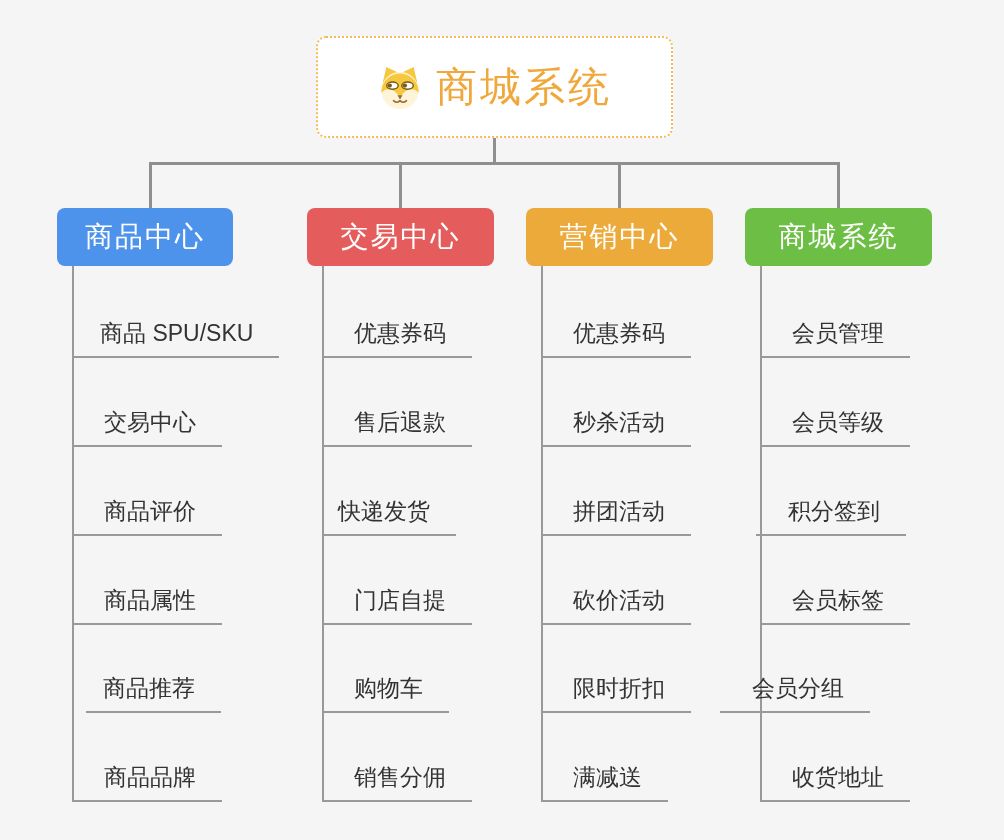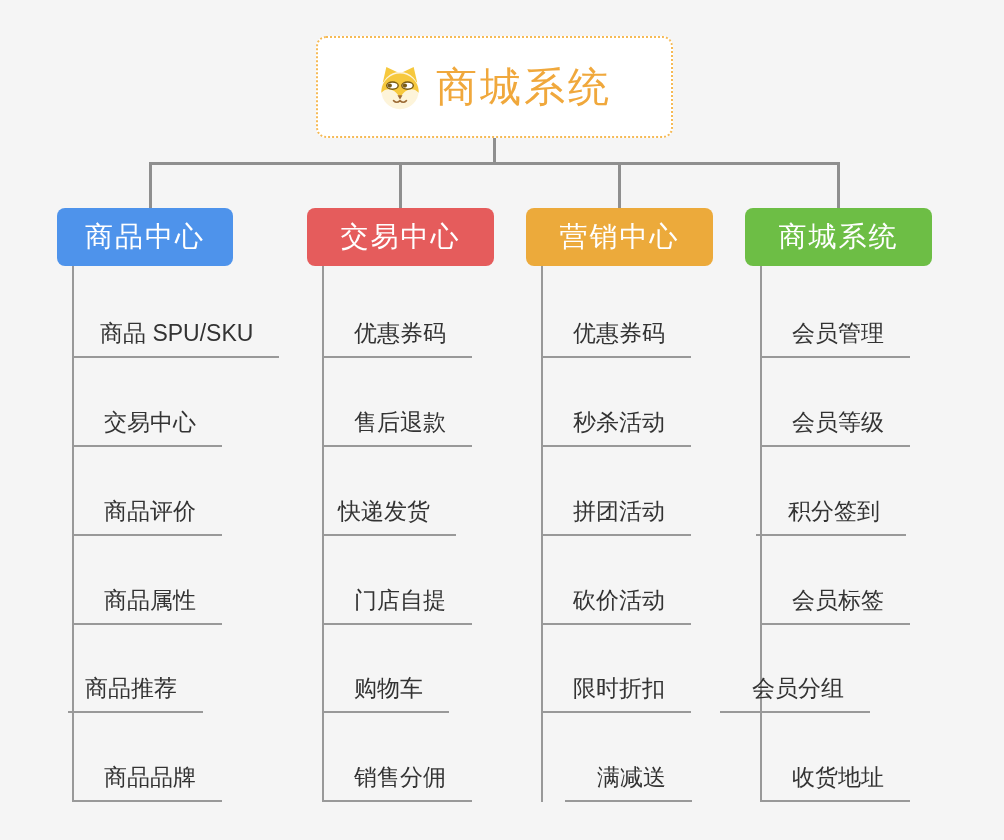--- a/index.html
+++ b/index.html
@@ -94,38 +94,38 @@
     <span class="root-title" id="root-title" style="color: rgb(240, 168, 60);">商城系统</span>
   </div>
 
   <div id="branches">
       <div class="branch-box" style="left: 57px; top: 208px; width: 176px; height: 58px; background: rgb(78, 147, 235);">商品中心</div>
       <div class="spine" style="left: 72px; top: 266px; height: 536px;"></div>
       <div class="leaf" style="left: 72px; top: 318px; padding-left: 28px;">商品 SPU/SKU</div>
       <div class="leaf" style="left: 72px; top: 407px;">交易中心</div>
       <div class="leaf" style="left: 72px; top: 496px;">商品评价</div>
       <div class="leaf" style="left: 72px; top: 585px;">商品属性</div>
-      <div class="leaf" style="left: 68px; top: 673px; padding-left: 17px;">商品推荐</div>
+      <div class="leaf" style="left: 86px; top: 673px; padding-left: 17px;">商品推荐</div>
       <div class="leaf" style="left: 72px; top: 762px;">商品品牌</div>
       <div class="branch-box" style="left: 307px; top: 208px; width: 187px; height: 58px; background: rgb(229, 92, 92);">交易中心</div>
       <div class="spine" style="left: 322px; top: 266px; height: 536px;"></div>
       <div class="leaf" style="left: 322px; top: 318px;">优惠券码</div>
       <div class="leaf" style="left: 322px; top: 407px;">售后退款</div>
       <div class="leaf" style="left: 322px; top: 496px; padding-left: 16px;">快递发货</div>
       <div class="leaf" style="left: 322px; top: 585px;">门店自提</div>
       <div class="leaf" style="left: 322px; top: 673px;">购物车</div>
       <div class="leaf" style="left: 322px; top: 762px;">销售分佣</div>
       <div class="branch-box" style="left: 526px; top: 208px; width: 187px; height: 58px; background: rgb(236, 170, 59);">营销中心</div>
       <div class="spine" style="left: 541px; top: 266px; height: 536px;"></div>
       <div class="leaf" style="left: 541px; top: 318px;">优惠券码</div>
       <div class="leaf" style="left: 541px; top: 407px;">秒杀活动</div>
       <div class="leaf" style="left: 541px; top: 496px;">拼团活动</div>
       <div class="leaf" style="left: 541px; top: 585px;">砍价活动</div>
       <div class="leaf" style="left: 541px; top: 673px;">限时折扣</div>
-      <div class="leaf" style="left: 541px; top: 762px; margin-left: 24px;">满减送</div>
+      <div class="leaf" style="left: 541px; top: 762px;">满减送</div>
       <div class="branch-box" style="left: 745px; top: 208px; width: 187px; height: 58px; background: rgb(109, 190, 69);">商城系统</div>
       <div class="spine" style="left: 760px; top: 266px; height: 536px;"></div>
       <div class="leaf" style="left: 760px; top: 318px;">会员管理</div>
       <div class="leaf" style="left: 760px; top: 407px;">会员等级</div>
       <div class="leaf" style="left: 756px; top: 496px;">积分签到</div>
       <div class="leaf" style="left: 760px; top: 585px;">会员标签</div>
       <div class="leaf" style="left: 720px; top: 673px;">会员分组</div>
       <div class="leaf" style="left: 760px; top: 762px;">收货地址</div>
     </div>
 

